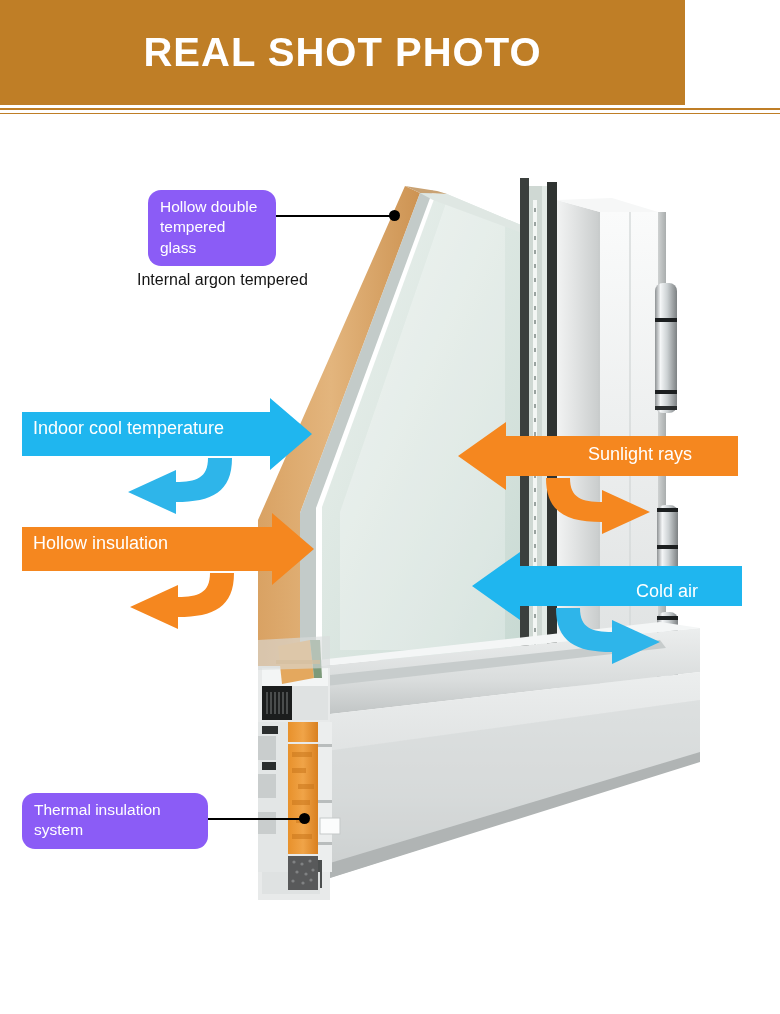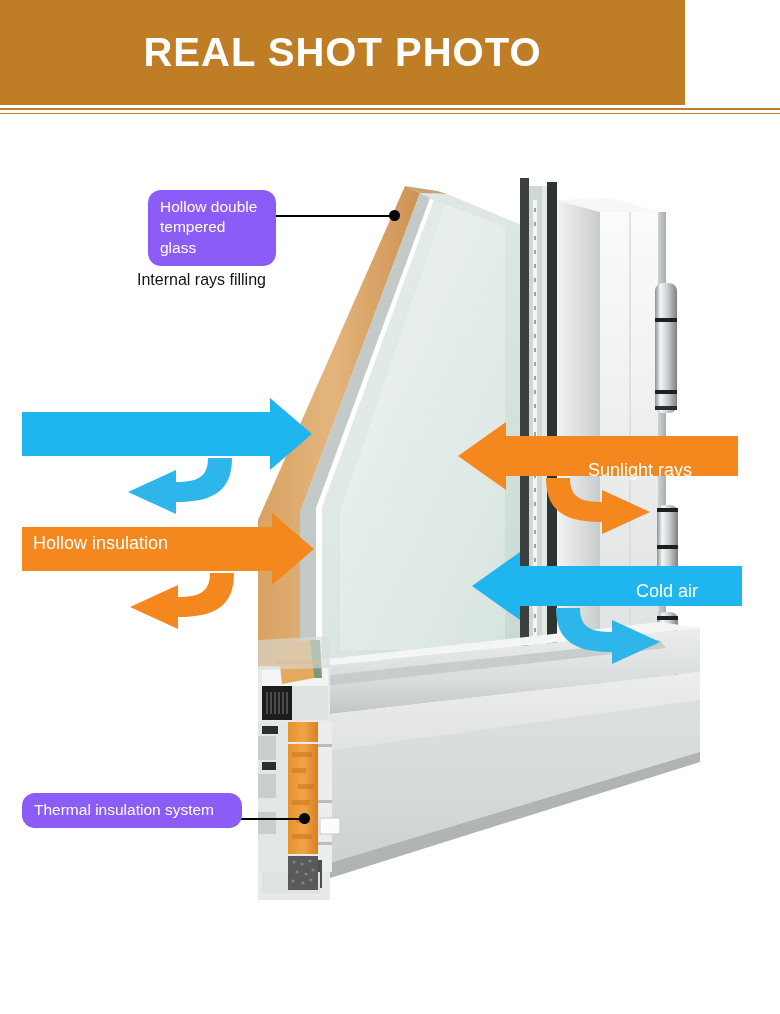--- a/index.html
+++ b/index.html
@@ -38,21 +38,21 @@
     color:#ffffff;
     border-radius:13px;
     font-size:15.5px;
     line-height:1.32;
     padding:7px 12px 8px 12px;
     box-sizing:border-box;
     font-family:"Liberation Sans", sans-serif;
     z-index:30;
   }
   #callout-glass{left:148px;top:190px;width:128px;}
-  #callout-thermal{left:22px;top:793px;width:220px;}
+  #callout-thermal{left:22px;top:793px;width:186px;}
 
   .plain-label{
     position:absolute;
     color:#141414;
     font-size:16px;
     font-family:"Liberation Sans", sans-serif;
     z-index:30;
     white-space:nowrap;
   }
   #label-argon{left:137px;top:271px;}
@@ -70,21 +70,21 @@
   .arrow-text{
     position:absolute;
     color:#ffffff;
     font-size:18px;
     font-family:"Liberation Sans", sans-serif;
     white-space:nowrap;
     z-index:25;
   }
   #txt-indoor-cool{left:33px;top:418px;}
   #txt-indoor-ins{left:33px;top:533px;}
-  #txt-sunlight{left:588px;top:444px;margin-top:16px;}
+  #txt-sunlight{left:588px;top:444px;}
   #txt-cold-air{left:636px;top:581px;}
 
   .photo-layer{position:absolute;left:0;top:0;width:780px;height:1014px;z-index:10;}
 </style>
 </head>
 <body>
 
 <div class="page">
 
   <div class="banner">
@@ -340,27 +340,28 @@
                C582,502 570,498 570,478 Z" fill="#f5871f"></path>
     </g>
 
     <g>
       <polygon points="742,566 520,566 520,552 472,586 520,620 520,606 742,606" fill="#1fb6ef"></polygon>
       <path d="M556,608 C556,642 576,652 612,652 L612,664 L660,642 L612,620 L612,632
                C592,632 580,628 580,608 Z" fill="#2eb5ea"></path>
     </g>
   </svg>
 
+  <div class="arrow-text" id="txt-indoor-cool">Indoor cool temperature</div>
   <div class="arrow-text" id="txt-indoor-ins">Hollow insulation</div>
   <div class="arrow-text" id="txt-sunlight">Sunlight rays</div>
   <div class="arrow-text" id="txt-cold-air">Cold air</div>
 
   <div class="leader" id="leader-glass"></div>
   <div class="dot" id="dot-glass"></div>
   <div class="callout" id="callout-glass">Hollow double tempered glass</div>
 
-  <div class="plain-label" id="label-argon">Internal rays filling</div>
+  <div class="plain-label" id="label-argon">Internal argon tempered</div>
 
   <div class="leader" id="leader-thermal"></div>
   <div class="dot" id="dot-thermal"></div>
   <div class="callout" id="callout-thermal">Thermal insulation system</div>
 
 </div>
 
 </body></html>

